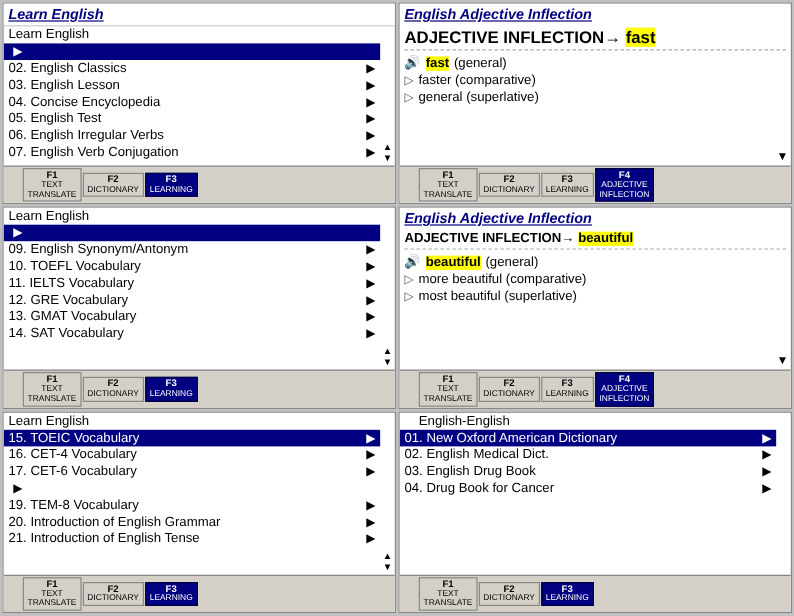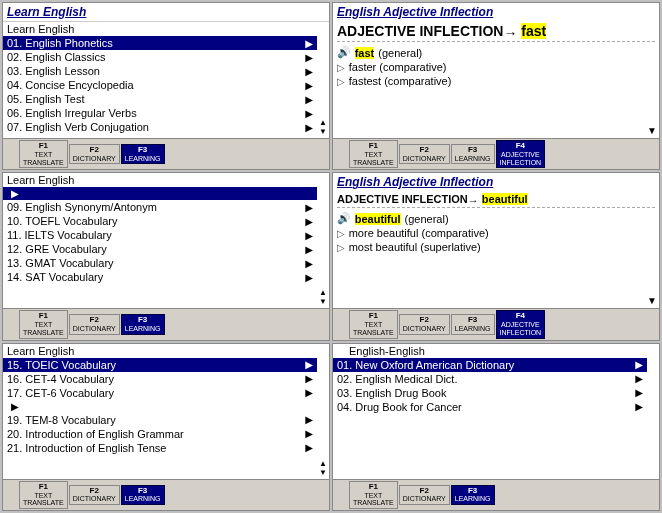--- a/index.html
+++ b/index.html
@@ -120,21 +120,20 @@
   </style>
 </head>
 <body>
 
 <div class="panel">
   <div class="panel-title">Learn English</div>
   <div style="padding: 1px 4px; font-size:11px; font-weight:normal;">Learn English</div>
   <div class="panel-with-scroll">
     <div class="list-area">
       <div class="list-item selected">
-        <span class="item-text">01. English Phonetics</span>
         <span class="arrow">▶</span>
       </div>
       <div class="list-item">
         <span class="item-text">02. English Classics</span>
         <span class="arrow">▶</span>
       </div>
       <div class="list-item">
         <span class="item-text">03. English Lesson</span>
         <span class="arrow">▶</span>
       </div>
@@ -187,21 +186,21 @@
       <span style="font-size:11px;">🔊</span>
       <span style="background:#ffff00; font-weight:bold;">fast</span>
       <span> (general)</span>
     </div>
     <div class="inflection-item">
       <span style="font-size:10px; color:#555;">▷</span>
       <span>faster (comparative)</span>
     </div>
     <div class="inflection-item">
       <span style="font-size:10px; color:#555;">▷</span>
-      <span>fastest (comparative)</span>
+      <span>general (superlative)</span>
     </div>
   </div>
   <div style="display:flex; align-items:flex-end; justify-content:flex-end; padding: 2px;">
     <span style="font-size:10px;">▼</span>
   </div>
   <div class="toolbar">
     <div class="toolbar-btn">
       <span class="btn-f">F1</span>
       <span class="btn-label">TEXT</span>
       <span class="btn-label">TRANSLATE</span>

